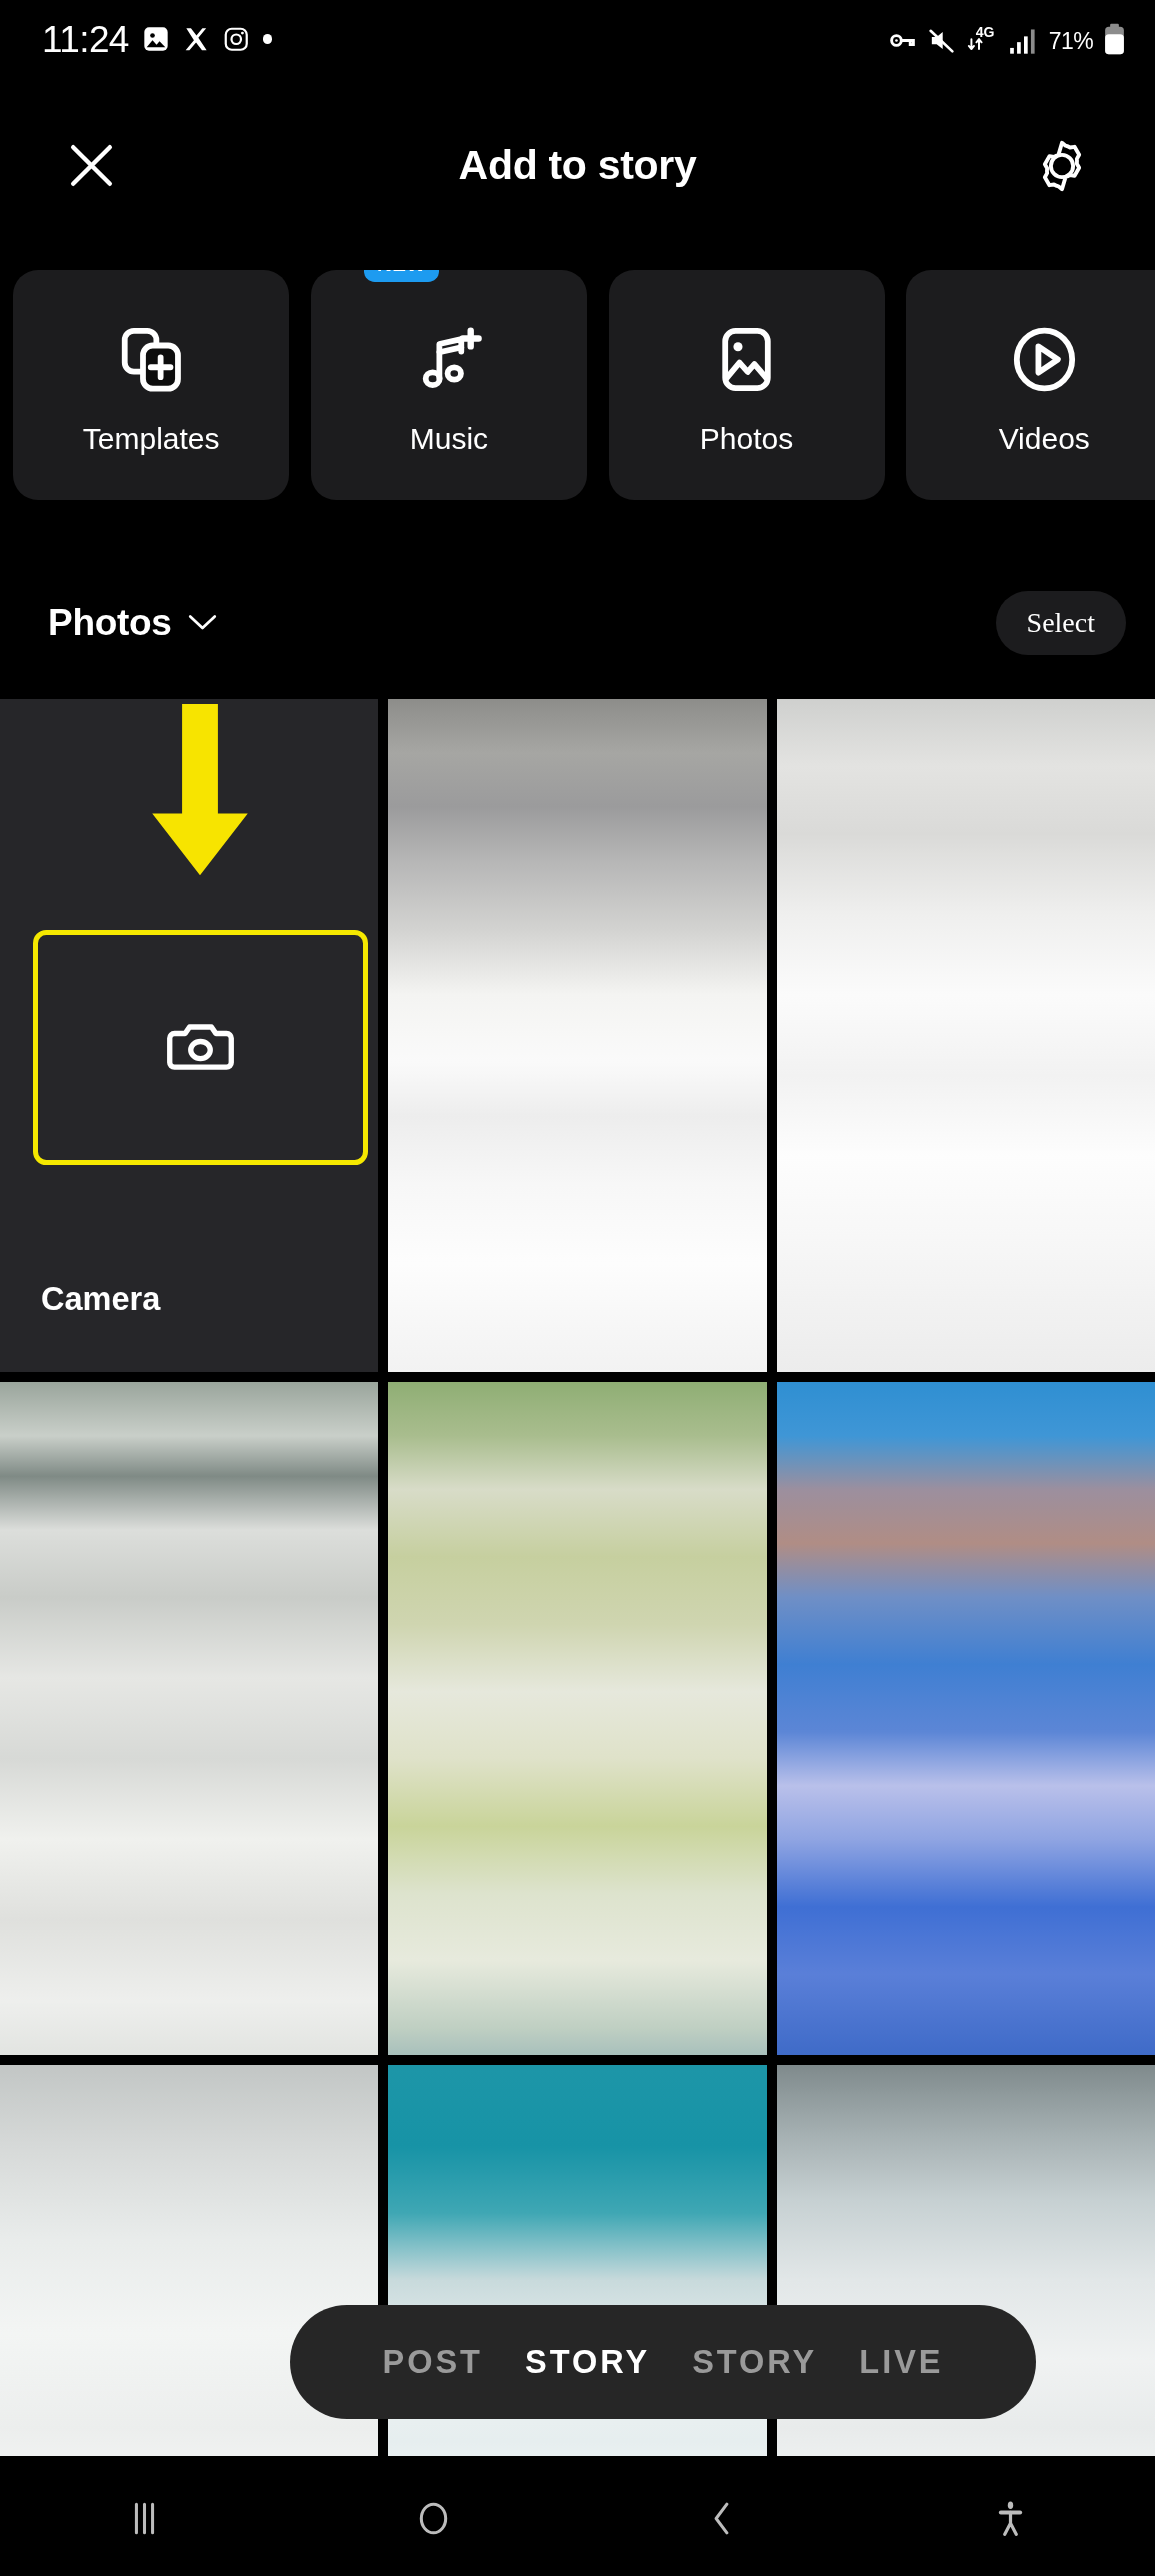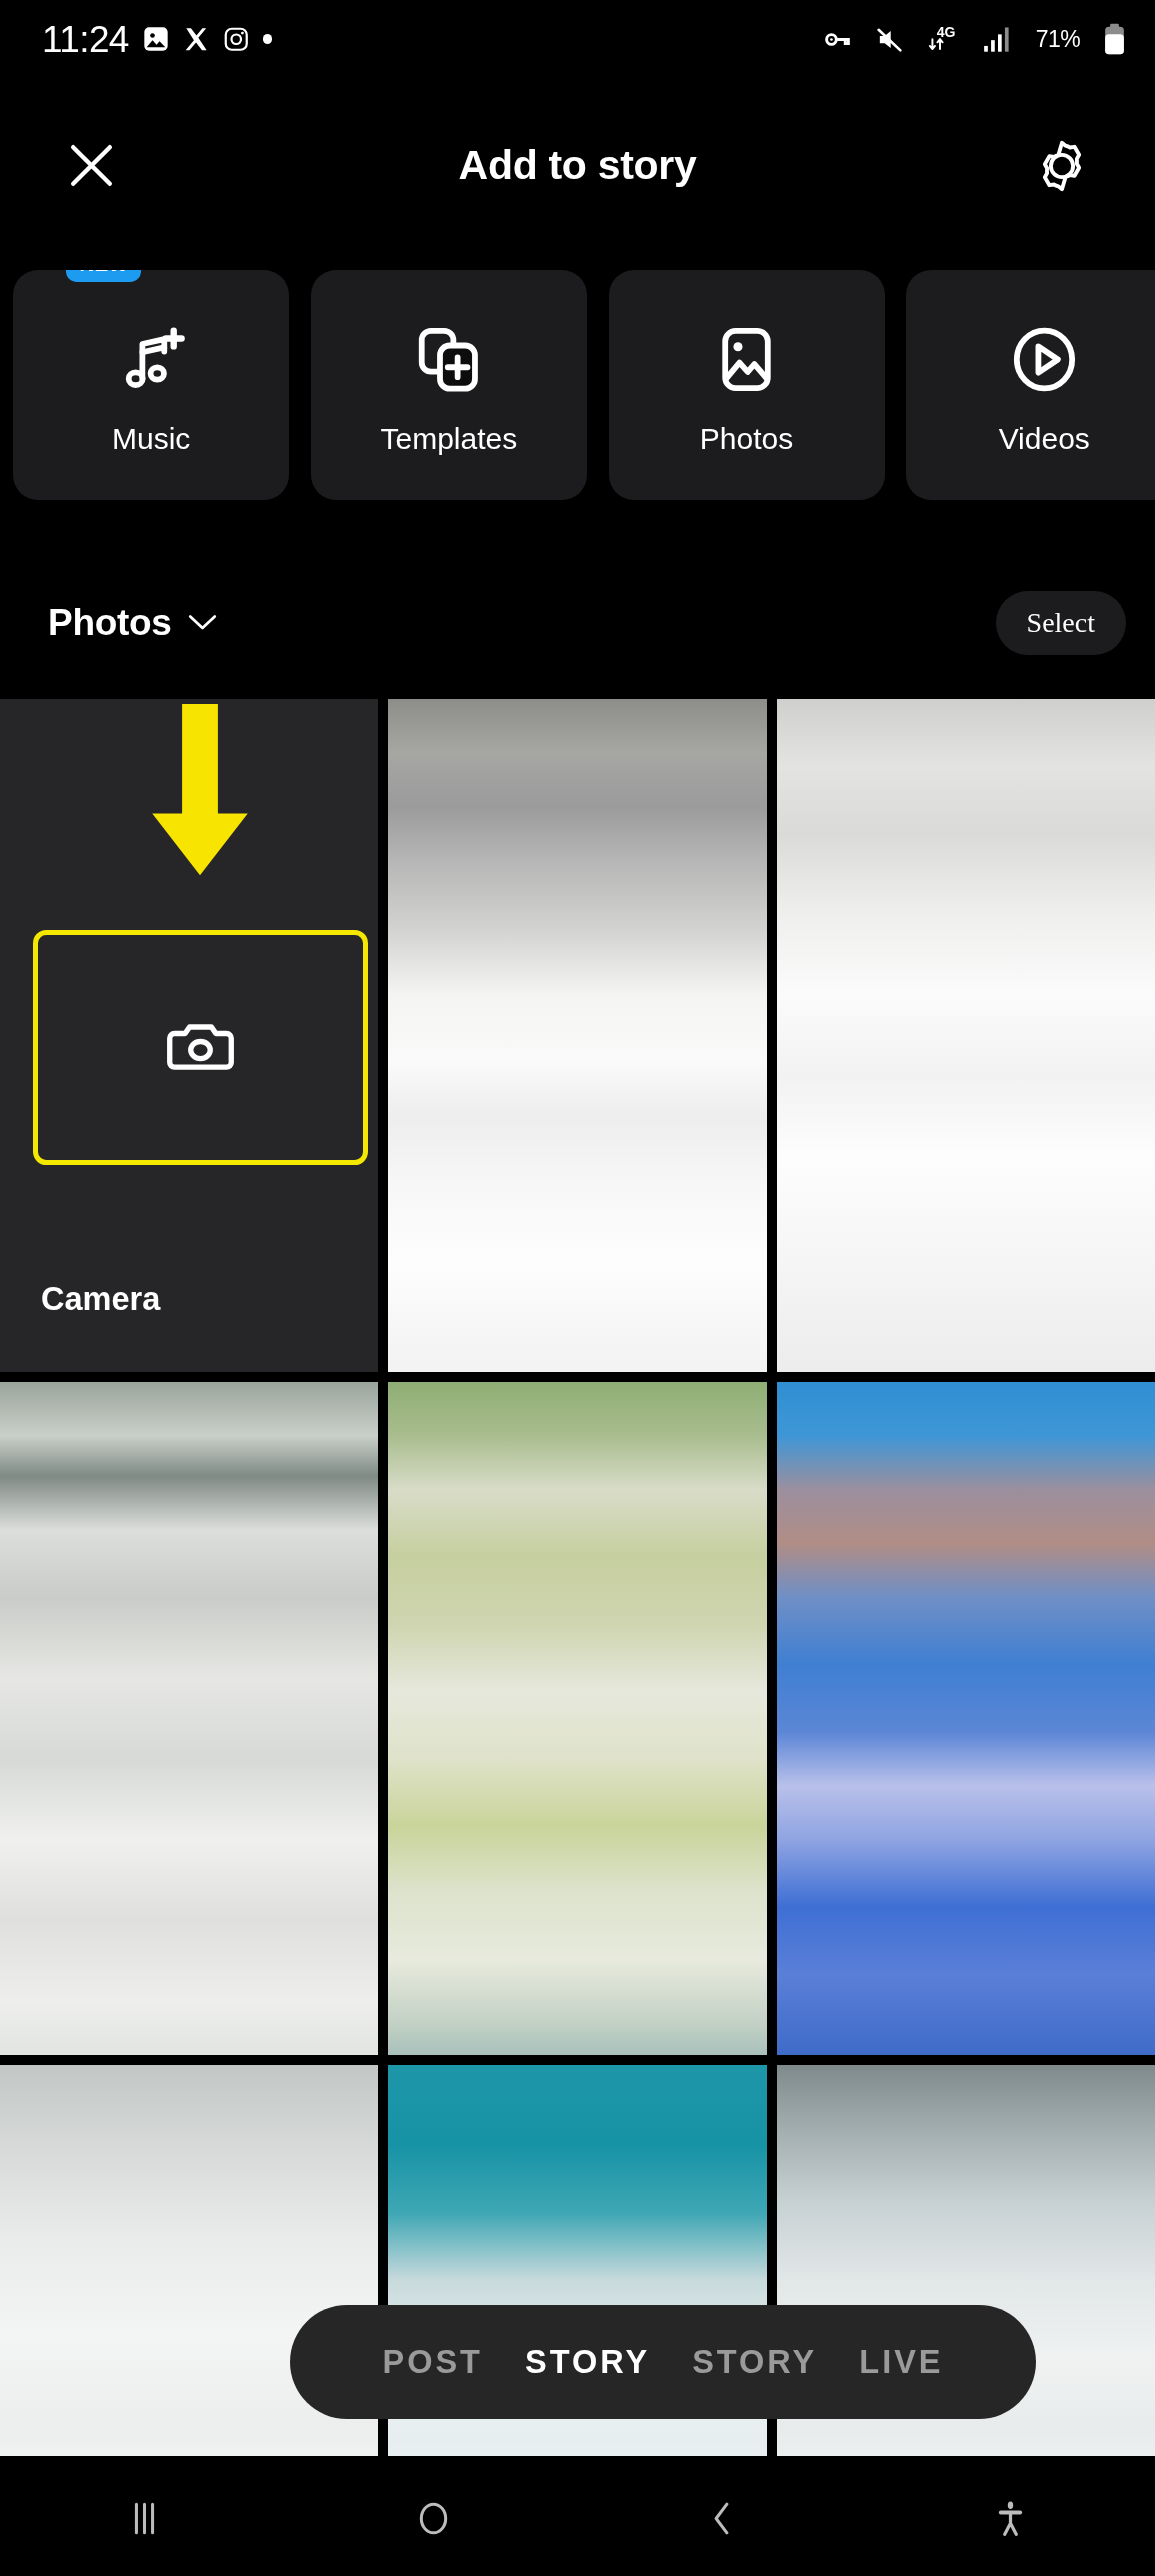--- a/index.html
+++ b/index.html
@@ -12,21 +12,21 @@
   .screen { position:relative; width:1155px; height:2576px; background:#000; }
 
   
   .statusbar {
     position:absolute; left:0; top:0; width:1155px; height:78px;
     display:flex; align-items:center; justify-content:space-between;
     padding:0 29px 0 42px; color:#fff;
   }
   .sb-left { display:flex; align-items:center; gap:13.2px; }
   .sb-time { font-size:37px; font-weight:400; letter-spacing:-0.6px; line-height:1; }
-  .sb-right { display:flex; align-items:center; gap:23px; }
+  .sb-right { display:flex; align-items:flex-end; gap:10px; }
   .sb-pct { font-size:23px; font-weight:400; letter-spacing:-0.6px; }
 
   .ico { display:inline-block; line-height:0; }
   .dot-ico { width:9.6px; height:9.6px; border-radius:50%; background:#fff; display:inline-block; }
 
   
   .header {
     position:absolute; left:0; top:78px; width:1155px; height:175px;
     display:flex; align-items:center; justify-content:space-between;
     padding:0 64px;
@@ -252,49 +252,49 @@
       <span>
         <svg width="58" height="58" viewBox="0 0 24 24">
           <path d="M12 2.4l1.5 1.2a8.6 8.6 0 011.8.75l1.9-.3.95 1.65.95 1.65-.95 1.7a8.6 8.6 0 010 2l.95 1.7-.95 1.65-.95 1.65-1.9-.3a8.6 8.6 0 01-1.8.75L12 21.6l-1.5-1.2a8.6 8.6 0 01-1.8-.75l-1.9.3-.95-1.65-.95-1.65.95-1.7a8.6 8.6 0 010-2l-.95-1.7.95-1.65.95-1.65 1.9.3a8.6 8.6 0 011.8-.75z" fill="none" stroke="#fff" stroke-width="1.6" stroke-linejoin="round"></path>
           <circle cx="12" cy="12" r="4.6" fill="none" stroke="#fff" stroke-width="1.6"></circle>
         </svg>
       </span>
     </div>
   </div>
 
   <div class="cards">
+
+    <div class="card">
+      <div class="card-icon">
+        <svg width="73" height="73" viewBox="0 0 24 24">
+          <rect x="3.2" y="2.6" width="10.4" height="13.4" rx="3" fill="none" stroke="#fff" stroke-width="1.9"></rect>
+          <rect x="9.2" y="7.4" width="11.5" height="14.2" rx="3.2" fill="#0d0d0d" stroke="#fff" stroke-width="1.9"></rect>
+          <path d="M15 11.3v6.5M11.75 14.55h6.5" stroke="#fff" stroke-width="1.9" stroke-linecap="round"></path>
+        </svg>
+      </div>
+      <div class="card-label">Templates</div>
+    </div>
 
     <div class="card">
       <div class="new-badge">NEW</div>
       <div class="card-icon">
         <svg width="73" height="73" viewBox="0 0 24 24">
           <path d="M9 18.2V6.9l7.2-1.6v4.1" fill="none" stroke="#fff" stroke-width="1.9" stroke-linecap="round" stroke-linejoin="round"></path>
           <path d="M9 9.6l7.2-1.6" stroke="#fff" stroke-width="1.9" stroke-linecap="round"></path>
           <ellipse cx="6.8" cy="18.3" rx="2.3" ry="2.1" fill="none" stroke="#fff" stroke-width="1.9"></ellipse>
           <ellipse cx="13.9" cy="16.6" rx="2.2" ry="2" fill="none" stroke="#fff" stroke-width="1.9"></ellipse>
           <path d="M19.3 2.5v5.2M16.7 5.1h5.2" stroke="#fff" stroke-width="2.1" stroke-linecap="round"></path>
         </svg>
       </div>
       <div class="card-label">Music</div>
     </div>
 
     <div class="card">
       <div class="card-icon">
         <svg width="73" height="73" viewBox="0 0 24 24">
-          <rect x="3.2" y="2.6" width="10.4" height="13.4" rx="3" fill="none" stroke="#fff" stroke-width="1.9"></rect>
-          <rect x="9.2" y="7.4" width="11.5" height="14.2" rx="3.2" fill="#0d0d0d" stroke="#fff" stroke-width="1.9"></rect>
-          <path d="M15 11.3v6.5M11.75 14.55h6.5" stroke="#fff" stroke-width="1.9" stroke-linecap="round"></path>
-        </svg>
-      </div>
-      <div class="card-label">Templates</div>
-    </div>
-
-    <div class="card">
-      <div class="card-icon">
-        <svg width="73" height="73" viewBox="0 0 24 24">
           <rect x="5" y="2.6" width="14" height="18.8" rx="3.4" fill="none" stroke="#fff" stroke-width="1.9"></rect>
           <circle cx="9.2" cy="7.8" r="1.5" fill="#fff"></circle>
           <path d="M5.4 18.2l4.3-5.2 2.7 3.1 2.2-2.6 4 4.7" fill="none" stroke="#fff" stroke-width="1.9" stroke-linejoin="round" stroke-linecap="round"></path>
         </svg>
       </div>
       <div class="card-label">Photos</div>
     </div>
 
     <div class="card">
       <div class="card-icon">

